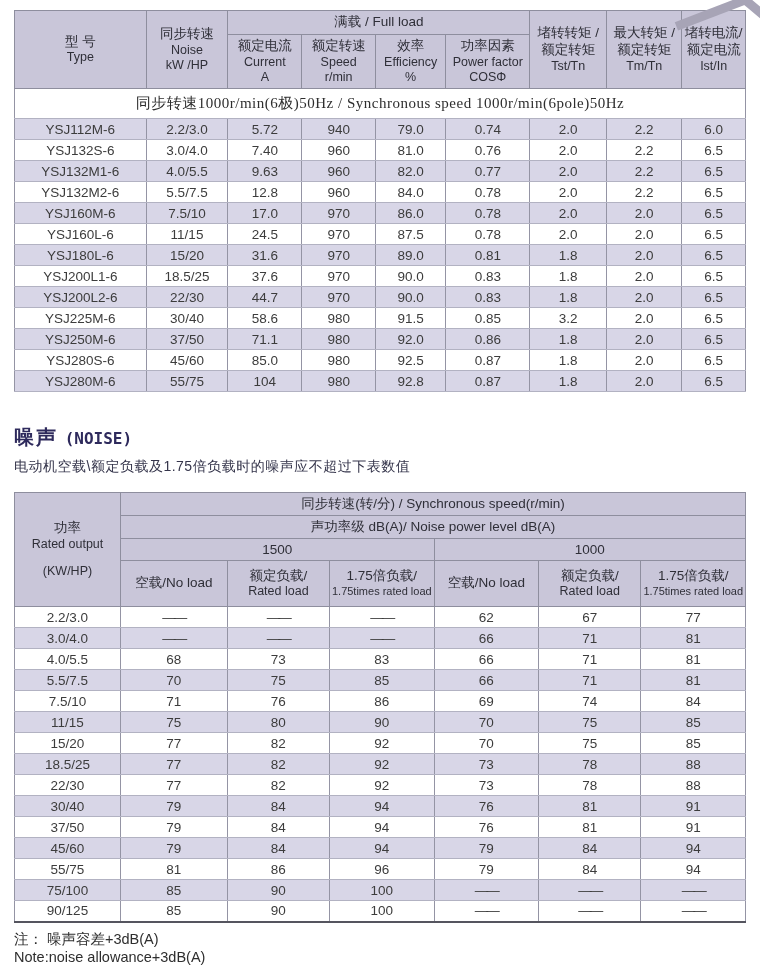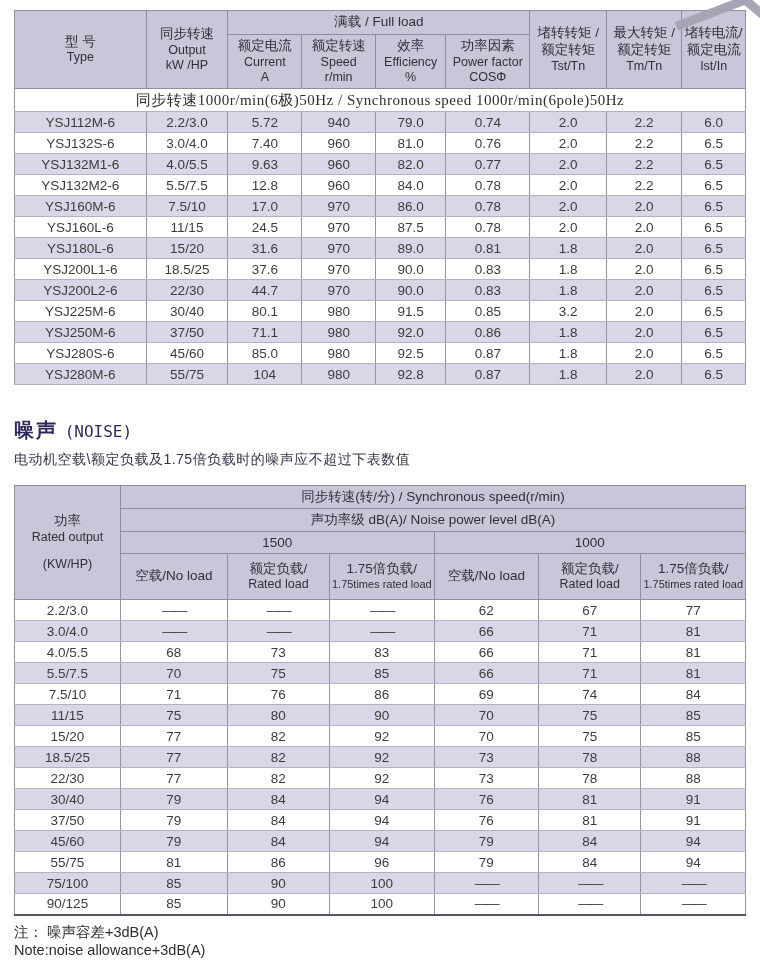--- a/index.html
+++ b/index.html
@@ -34,28 +34,28 @@
     padding:0 2px; overflow:hidden; white-space:nowrap;
   }
   table.spec tbody tr.stripe td { background:#d8d6e7; }
   td.dash-cell { color:#8f8f9b; letter-spacing:-2px; font-size:14px; }
 
   
   .motor-table { margin-top:10px; }
   .motor-table thead tr.r1 th { height:24px; }
   .motor-table thead tr.r2 th { height:54px; }
   .motor-table tbody tr.sync-row td {
-    font-family:"Liberation Serif", serif; font-size:15px; height:23px;
+    font-family:"Liberation Serif", serif; font-size:15px; height:30px;
     letter-spacing:0.5px; color:#2e2e2e; background:#ffffff;
   }
 
   
   .noise-heading { margin:30px 0 0 14px; color:#2e2a5c; }
   .noise-heading .t-zh { font-size:20px; font-weight:bold; letter-spacing:2px; }
-  .noise-heading .t-en { font-size:16px; font-weight:normal; font-family:"DejaVu Sans Mono", monospace; }
+  .noise-heading .t-en { font-size:16px; font-weight:bold; font-family:"DejaVu Sans Mono", monospace; }
   .noise-subtitle { margin:7px 12px 0 14px; font-size:14px; color:#35354b; letter-spacing:0.5px; }
 
   .noise-table { margin-top:16px; }
   .noise-table thead tr.n1 th, .noise-table thead tr.n2 th, .noise-table thead tr.n3 th { height:22px; font-size:13.5px; }
   .noise-table thead tr.n4 th { height:46px;text-align:center; }
   .noise-table tbody tr:last-child td { border-bottom:2px solid #55555f; }
 
   .notes { margin:7px 0 0 14px; font-size:14.5px; color:#2e2e2e; line-height:1.25; }
 </style>
 </head>
@@ -81,21 +81,21 @@
         <col style="width:8.7%">
     </colgroup>
     <thead>
       <tr class="r1">
         <th rowspan="2">
           <div class="zh">型 号</div>
           <div class="en">Type</div>
         </th>
         <th rowspan="2">
           <div class="zh">同步转速</div>
-          <div class="en">Output</div>
+          <div class="en">Noise</div>
           <div class="en">kW /HP</div>
         </th>
         <th colspan="4">
           <div class="zh">满载 / Full load</div>
         </th>
         <th rowspan="2">
           <div class="zh">堵转转矩 /</div>
           <div class="zh">额定转矩</div>
           <div class="en">Tst/Tn</div>
         </th>
@@ -234,21 +234,21 @@
           <td>970</td>
           <td>90.0</td>
           <td>0.83</td>
           <td>1.8</td>
           <td>2.0</td>
           <td>6.5</td>
         </tr>
         <tr>
           <td>YSJ225M-6</td>
           <td>30/40</td>
-          <td>80.1</td>
+          <td>58.6</td>
           <td>980</td>
           <td>91.5</td>
           <td>0.85</td>
           <td>3.2</td>
           <td>2.0</td>
           <td>6.5</td>
         </tr>
         <tr class="stripe">
           <td>YSJ250M-6</td>
           <td>37/50</td>

